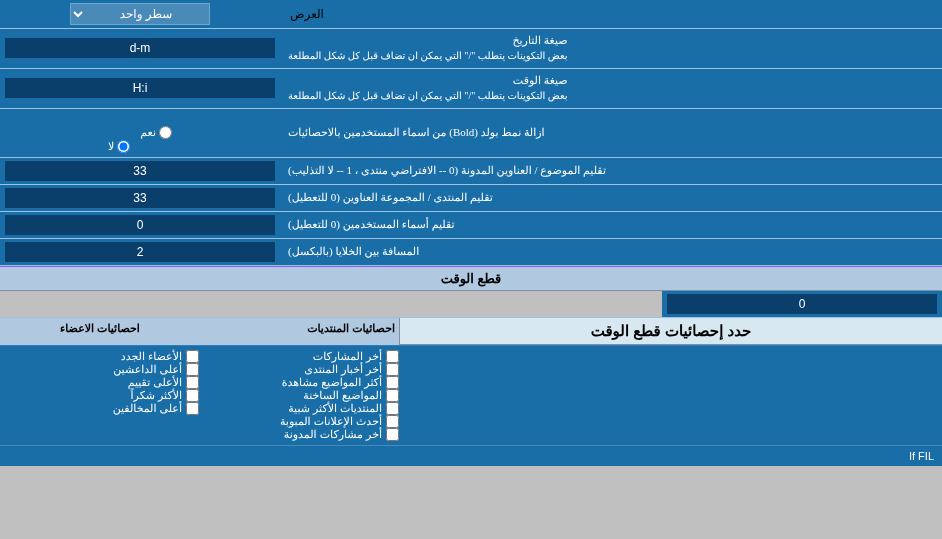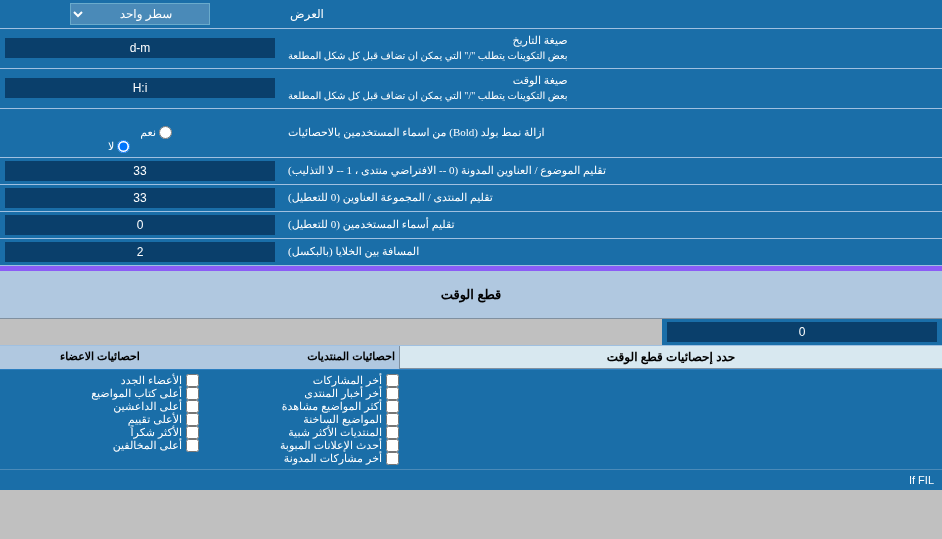--- a/index.html
+++ b/index.html
@@ -63,21 +63,21 @@
     .top-row {
       display: flex;
       width: 100%;
       border-bottom: 1px solid #a0c0e0;
       background: #1a6ea8;
     }
     .top-label {
       flex: 1;
       text-align: right;
       padding: 0 10px;
-      color: #ffffff;
+      color: #000000;
       font-size: 12px;
       display: flex;
       align-items: center;
       justify-content: flex-end;
     }
     .top-select-cell {
       width: 280px;
       padding: 3px 5px;
       background: #1a6ea8;
       display: flex;
@@ -103,34 +103,34 @@
       direction: rtl;
     }
     .checkbox-item input[type="checkbox"] {
       accent-color: #4a8ab8;
     }
     .time-section-header {
       background: #b0c8e0;
       text-align: center;
       font-weight: bold;
       font-size: 13px;
-      padding: 16px;
+      padding: 4px;
       border-bottom: 1px solid #8090a0;
-      border-top: 5px solid #8b5cf6;
+      border-top: 1px solid #8b5cf6;
     }
     .note-text {
       font-size: 10px;
       color: #ccffff;
     }
     .white-section-header {
       background: #d8e8f0;
       color: #000000;
       text-align: center;
       font-weight: bold;
-      font-size: 12px;
+      font-size: 15px;
       padding: 4px 8px;
       border-bottom: 1px solid #8090a0;
       flex: 1;
     }
   </style>
 </head>
 <body>
 
 <div class="top-row">
   <div class="top-label">العرض</div>
@@ -251,24 +251,20 @@
       </div>
     </div>
 
     <div style="width:200px; padding:0 5px;">
       <div class="checkbox-item">
         <input type="checkbox" style="">
         <span>الأعضاء الجدد</span>
       </div>
       <div class="checkbox-item">
         <input type="checkbox" style="">
-        <span>أعلى كتاب المواضيع</span>
-      </div>
-      <div class="checkbox-item">
-        <input type="checkbox" style="">
         <span>أعلى الداعشين</span>
       </div>
       <div class="checkbox-item">
         <input type="checkbox" style="">
         <span>الأعلى تقييم</span>
       </div>
       <div class="checkbox-item">
         <input type="checkbox" style="">
         <span>الأكثر شكراً</span>
       </div>

